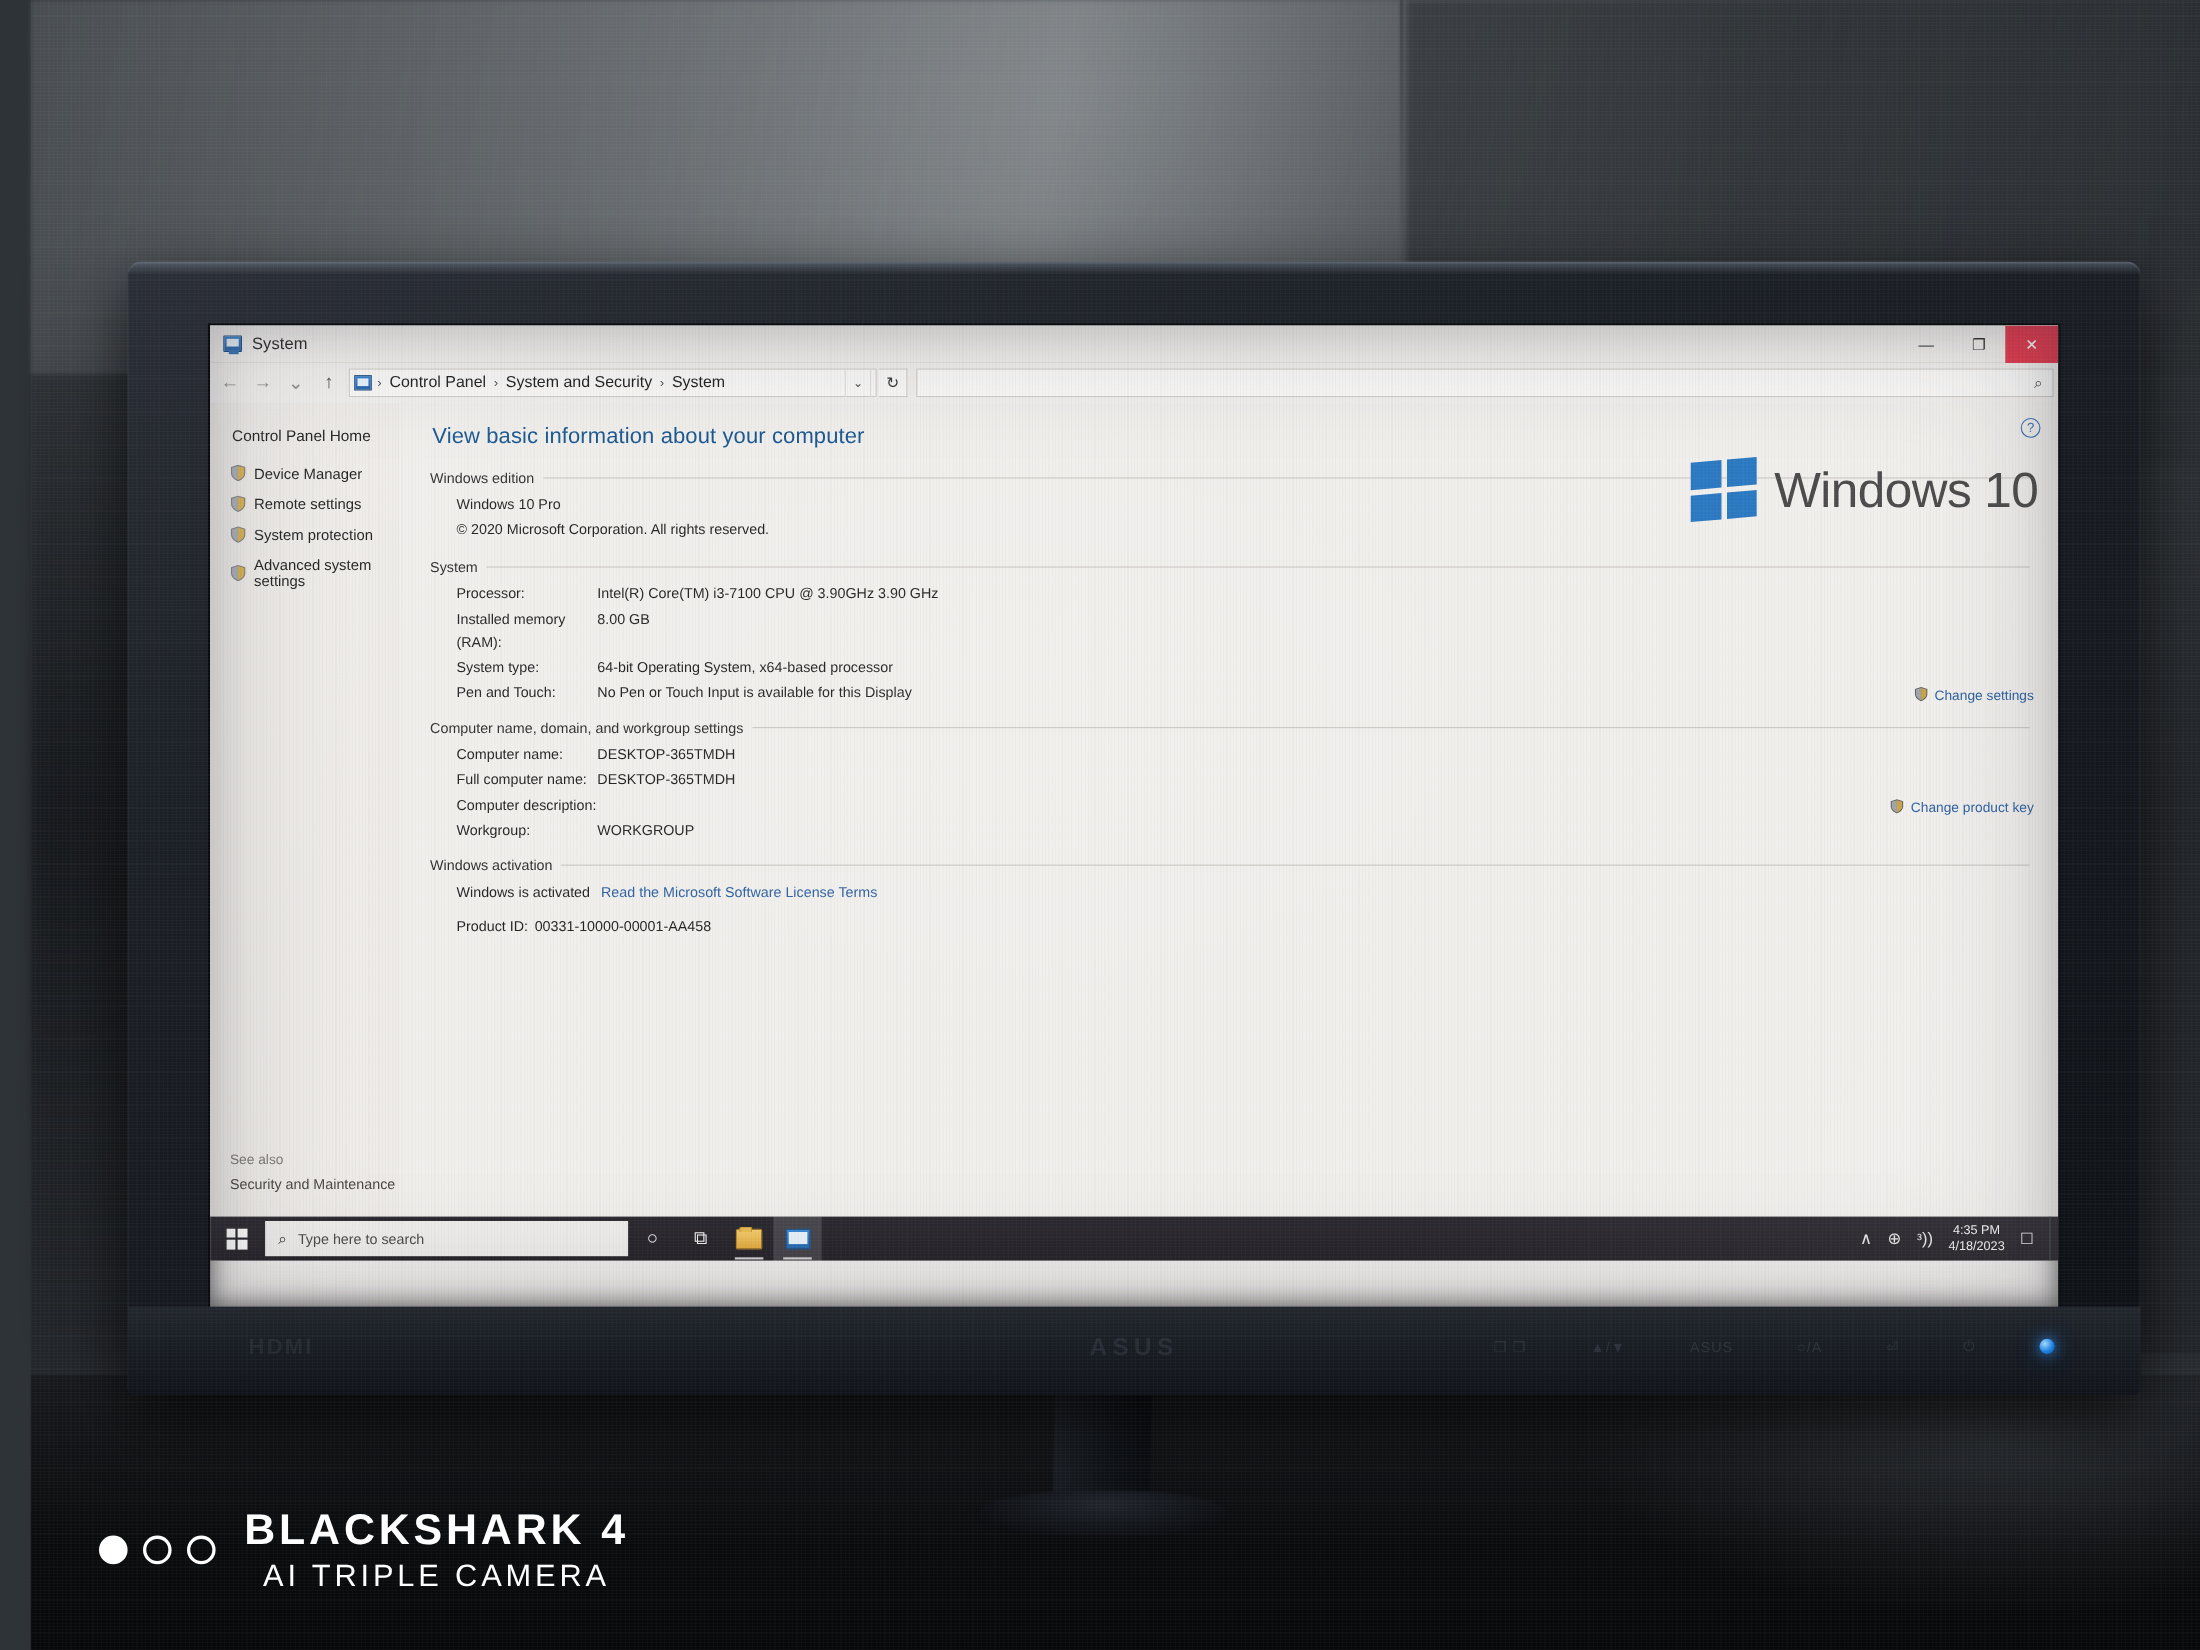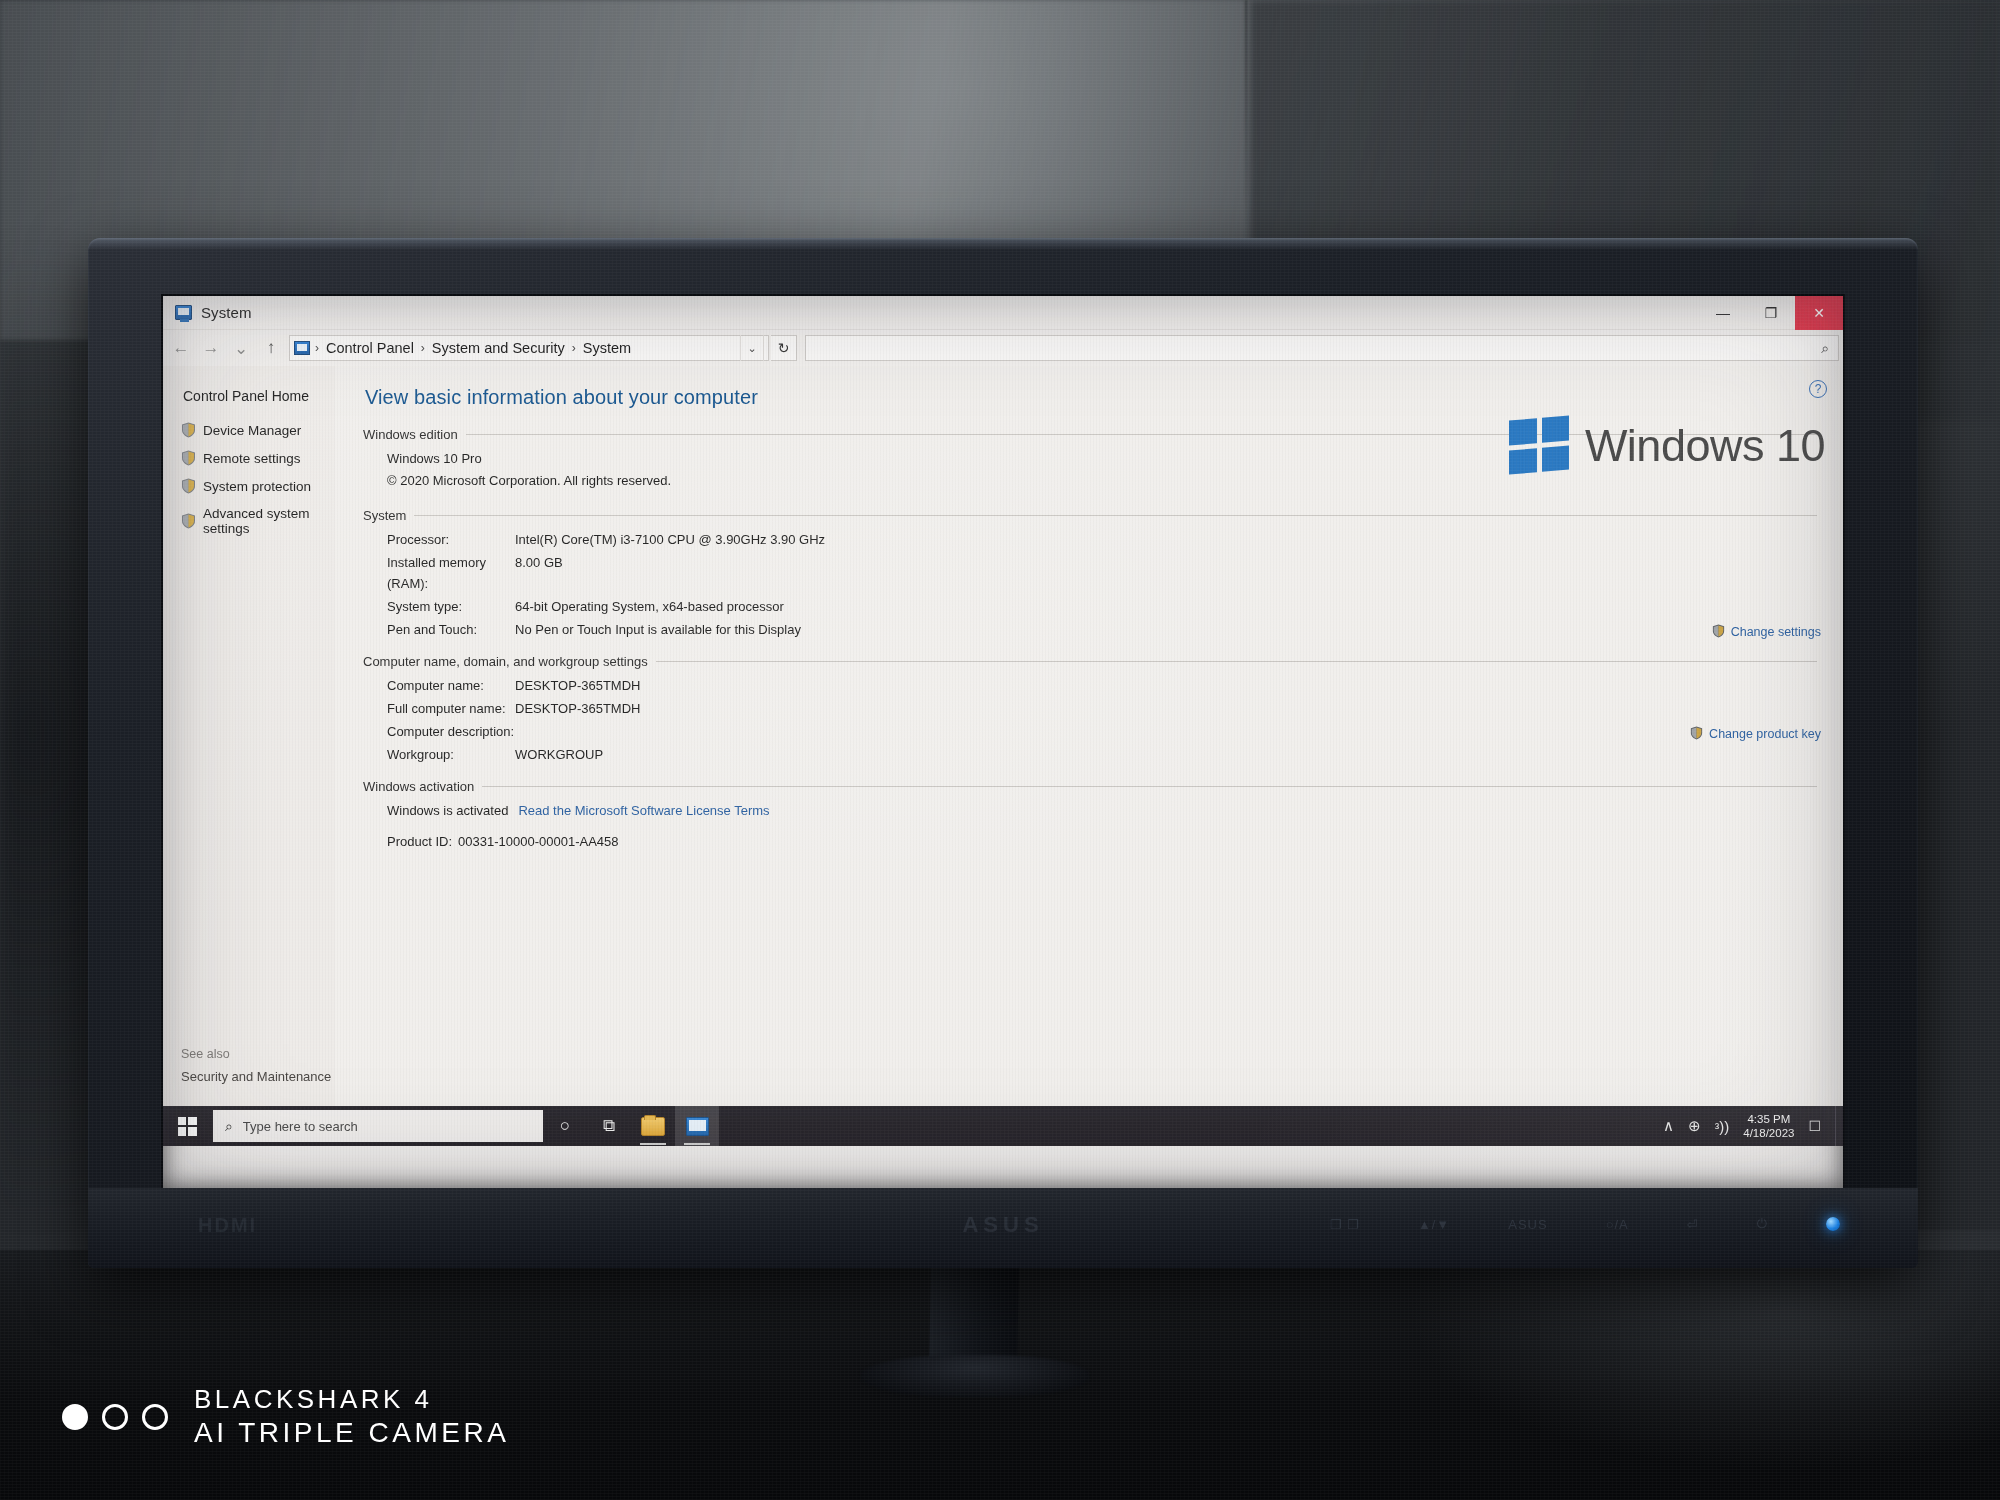--- a/index.html
+++ b/index.html
@@ -15,20 +15,21 @@
     background: #2e3338;
     position: relative;
   }
 
   
   #photo-scene {
     position: absolute;
     inset: 0;
     background:
       radial-gradient(ellipse 1400px 900px at 48% 6%, #5c6165 0%, #44484c 38%, #33373b 70%, #23262a 100%);
+    margin-left: 28px;
   }
   #wall-upper {
     position: absolute;
     left: 0; top: 0; width: 2000px; height: 340px;
     background:
       linear-gradient(100deg, rgba(120,126,130,0.30) 0%, rgba(150,155,158,0.40) 28%, rgba(175,180,182,0.46) 46%, rgba(120,125,129,0.26) 62%, rgba(60,64,68,0.10) 78%, rgba(30,33,36,0.05) 100%);
     filter: blur(2px);
   }
   #wall-corner {
     position: absolute;
@@ -465,21 +466,21 @@
     display: flex; align-items: center; gap: 26px;
     z-index: 90;
   }
   #wm-dots { display: flex; gap: 14px; align-items: center; }
   #wm-dots span {
     width: 26px; height: 26px; border-radius: 50%;
     border: 3px solid #ffffff;
   }
   #wm-dots span.filled { background: #ffffff; }
   #wm-text { color: #ffffff; line-height: 1.22; }
-  #wm-text .l1 { font-size: 26px; letter-spacing: 3.5px; font-weight: normal; }
+  #wm-text .l1 { font-size: 39px; letter-spacing: 3.5px; font-weight: bold; }
   #wm-text .l2 { font-size: 28px; letter-spacing: 3.5px; text-align: center; }
 </style>
 </head>
 <body>
 
 <div id="photo-scene">
   <div id="wall-upper"></div>
   <div id="wall-corner"></div>
   <div id="wall-right-dark"></div>
   <div id="wall-shadow-left"></div>

